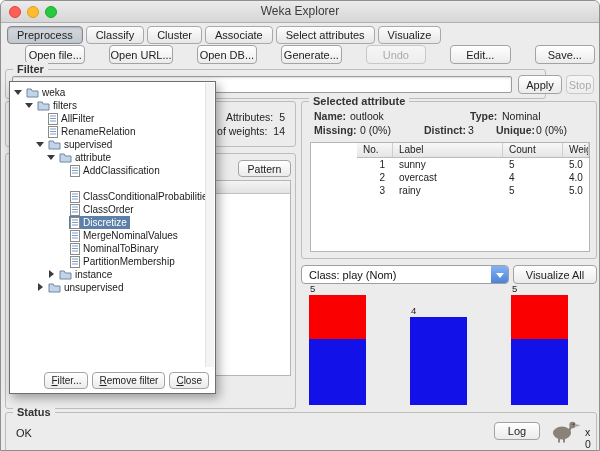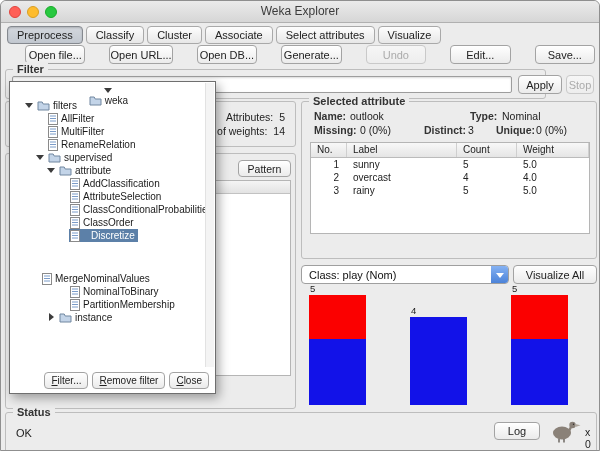--- a/index.html
+++ b/index.html
@@ -52,21 +52,21 @@
   .pattern-btn { position:absolute; left:232px; top:6px; width:53px; height:17px; font-size:10.5px; }
   .attr-list { position:absolute; left:6px; top:26px; width:279px; height:196px; background:#fff; border:1px solid #b5b5b5; }
   .attr-list-header { height:13px; background:linear-gradient(#f5f5f5,#e3e3e3); border-bottom:1px solid #c2c2c2; }
 
   
   .sa-group { left:300px; top:100px; width:296px; height:158px; }
   .sa { position:absolute; font-size:10.5px; color:#222; white-space:nowrap; }
   .sa.lbl { font-weight:bold; color:#333; }
   .sa.t1 { top:8px; } .sa.t2 { top:22px; }
 
-  .stats-table { position:absolute; left:8px; top:40px; width:280px; height:92px; background:#fff; border:1px solid #b5b5b5; }
+  .stats-table { position:absolute; left:8px; top:40px; width:280px; height:110px; background:#fff; border:1px solid #b5b5b5;padding-left:46px; }
   .stats-header { display:flex; height:15px; background:linear-gradient(#f8f8f8,#e5e5e5); border-bottom:1px solid #bbb; }
   .stats-header .sc { border-right:1px solid #cfcfcf; }
   .sc { display:block; font-size:10px; color:#222; line-height:14px; padding-left:6px; white-space:nowrap; overflow:hidden; }
   .sc0 { width:36px; } .sc1 { width:110px; } .sc2 { width:60px; } .sc3 { flex:1; }
   .stats-row { display:flex; height:13px; }
   .stats-row .sc { line-height:13px; }
   .stats-row .sc0 { text-align:right; padding-right:8px; padding-left:0; }
 
   
   .class-combo { position:absolute; left:300px; top:264px; width:208px; height:19px; background:#fff;
@@ -94,21 +94,21 @@
   .popup { position:absolute; left:8px; top:80px; width:207px; height:313px; background:#fff;
     border:1px solid #6f6f6f; box-shadow:3px 4px 10px rgba(0,0,0,.35); z-index:50; overflow:hidden; }
   .tree { position:absolute; left:0; top:4px; right:10px; }
   .tree-row { display:flex; align-items:center; height:13px; font-size:10px; cursor:default; white-space:nowrap; }
   .tw { width:9px; height:9px; margin-right:2px; flex:none; position:relative; }
   .tw-down::before { content:""; position:absolute; left:0; top:2px;
     border-left:4px solid transparent; border-right:4px solid transparent; border-top:5px solid #3c3c3c; }
   .tw-right::before { content:""; position:absolute; left:2px; top:0;
     border-top:4px solid transparent; border-bottom:4px solid transparent; border-left:5px solid #3c3c3c; }
   .tree-sel { display:flex; align-items:center; height:13px; padding:0 3px 0 1px; }
-  .tree-sel.selected { background:#5c80a8;gap:8px; }
+  .tree-sel.selected { background:#5c80a8; }
   .tree-sel.selected .tree-label { color:#fff; }
   .tree-label { margin-left:3px; color:#1a1a1a; }
   .icon-folder, .icon-doc { display:inline-flex; flex:none; }
   .popup-scroll { position:absolute; top:1px; right:1px; bottom:26px; width:9px; background:#f4f4f4; border-left:1px solid #e2e2e2; }
   .popup-buttons { position:absolute; right:6px; bottom:4px; display:flex; gap:4px; }
   .pbtn { display:block; height:17px; line-height:15px; text-align:center; padding:0 6px; font-size:10px; color:#222;
     border:1px solid #a3a3a3; border-radius:4px; background:linear-gradient(#ffffff,#ebebeb); cursor:default; }
   .pbtn::first-letter { text-decoration:underline; }
 </style>
 </head>
@@ -240,21 +240,21 @@
         <circle cx="25.5" cy="5.2" r="0.7" fill="#2f2b27"></circle>
         <line x1="11" y1="20" x2="11" y2="23.5" stroke="#5a544e" stroke-width="1.3"></line>
         <line x1="16" y1="20" x2="16" y2="23.5" stroke="#5a544e" stroke-width="1.3"></line>
       </svg>
     </span>
     <span class="weka-counter">x 0</span>
   </div>
 
   <div class="popup">
     <div class="tree">
-        <div class="tree-row" style="padding-left: 4px; flex-direction: column;">
+        <div class="tree-row" style="padding-left: 4px;">
           <span class="tw tw-down"></span>
           <span class="tree-sel">
             <span class="icon-folder">
               <svg width="13" height="11" viewBox="0 0 13 11">
                 <path d="M1 3 L1 10 L12 10 L12 4 L6.2 4 L5.2 2 L1 2 Z" fill="#c3d4e8" stroke="#7087a0" stroke-width="1"></path>
               </svg>
             </span>
             <span class="tree-label">weka</span>
           </span>
         </div>
@@ -287,34 +287,20 @@
           <span class="tw"></span>
           <span class="tree-sel">
             <span class="icon-doc">
               <svg width="10" height="12" viewBox="0 0 10 12">
                 <rect x="0.5" y="0.5" width="9" height="11" fill="#fff" stroke="#8a8a8a"></rect>
                 <line x1="2" y1="3" x2="8" y2="3" stroke="#7b9cc9"></line>
                 <line x1="2" y1="5.5" x2="8" y2="5.5" stroke="#7b9cc9"></line>
                 <line x1="2" y1="8" x2="8" y2="8" stroke="#7b9cc9"></line>
               </svg>
             </span>
-            <span class="tree-label">MultiFilter</span>
-          </span>
-        </div>
-        <div class="tree-row" style="padding-left: 26px;">
-          <span class="tw"></span>
-          <span class="tree-sel">
-            <span class="icon-doc">
-              <svg width="10" height="12" viewBox="0 0 10 12">
-                <rect x="0.5" y="0.5" width="9" height="11" fill="#fff" stroke="#8a8a8a"></rect>
-                <line x1="2" y1="3" x2="8" y2="3" stroke="#7b9cc9"></line>
-                <line x1="2" y1="5.5" x2="8" y2="5.5" stroke="#7b9cc9"></line>
-                <line x1="2" y1="8" x2="8" y2="8" stroke="#7b9cc9"></line>
-              </svg>
-            </span>
             <span class="tree-label">RenameRelation</span>
           </span>
         </div>
         <div class="tree-row" style="padding-left: 26px;">
           <span class="tw tw-down"></span>
           <span class="tree-sel">
             <span class="icon-folder">
               <svg width="13" height="11" viewBox="0 0 13 11">
                 <path d="M1 3 L1 10 L12 10 L12 4 L6.2 4 L5.2 2 L1 2 Z" fill="#c3d4e8" stroke="#7087a0" stroke-width="1"></path>
               </svg>
@@ -342,31 +328,20 @@
                 <line x1="2" y1="3" x2="8" y2="3" stroke="#7b9cc9"></line>
                 <line x1="2" y1="5.5" x2="8" y2="5.5" stroke="#7b9cc9"></line>
                 <line x1="2" y1="8" x2="8" y2="8" stroke="#7b9cc9"></line>
               </svg>
             </span>
             <span class="tree-label">AddClassification</span>
           </span>
         </div>
         <div class="tree-row" style="padding-left: 48px;">
           <span class="tw"></span>
-          <span class="tree-sel">
-            <span class="icon-doc">
-              <svg width="10" height="12" viewBox="0 0 10 12">
-                <rect x="0.5" y="0.5" width="9" height="11" fill="#fff" stroke="#8a8a8a"></rect>
-                <line x1="2" y1="3" x2="8" y2="3" stroke="#7b9cc9"></line>
-                <line x1="2" y1="5.5" x2="8" y2="5.5" stroke="#7b9cc9"></line>
-                <line x1="2" y1="8" x2="8" y2="8" stroke="#7b9cc9"></line>
-              </svg>
-            </span>
-            <span class="tree-label">AttributeSelection</span>
-          </span>
         </div>
         <div class="tree-row" style="padding-left: 48px;">
           <span class="tw"></span>
           <span class="tree-sel">
             <span class="icon-doc">
               <svg width="10" height="12" viewBox="0 0 10 12">
                 <rect x="0.5" y="0.5" width="9" height="11" fill="#fff" stroke="#8a8a8a"></rect>
                 <line x1="2" y1="3" x2="8" y2="3" stroke="#7b9cc9"></line>
                 <line x1="2" y1="5.5" x2="8" y2="5.5" stroke="#7b9cc9"></line>
                 <line x1="2" y1="8" x2="8" y2="8" stroke="#7b9cc9"></line>
@@ -396,21 +371,21 @@
               <svg width="10" height="12" viewBox="0 0 10 12">
                 <rect x="0.5" y="0.5" width="9" height="11" fill="#fff" stroke="#8a8a8a"></rect>
                 <line x1="2" y1="3" x2="8" y2="3" stroke="#7b9cc9"></line>
                 <line x1="2" y1="5.5" x2="8" y2="5.5" stroke="#7b9cc9"></line>
                 <line x1="2" y1="8" x2="8" y2="8" stroke="#7b9cc9"></line>
               </svg>
             </span>
             <span class="tree-label">Discretize</span>
           </span>
         </div>
-        <div class="tree-row" style="padding-left: 20px; margin-top: 30px;">
+        <div class="tree-row" style="padding-left: 48px;">
           <span class="tw"></span>
           <span class="tree-sel">
             <span class="icon-doc">
               <svg width="10" height="12" viewBox="0 0 10 12">
                 <rect x="0.5" y="0.5" width="9" height="11" fill="#fff" stroke="#8a8a8a"></rect>
                 <line x1="2" y1="3" x2="8" y2="3" stroke="#7b9cc9"></line>
                 <line x1="2" y1="5.5" x2="8" y2="5.5" stroke="#7b9cc9"></line>
                 <line x1="2" y1="8" x2="8" y2="8" stroke="#7b9cc9"></line>
               </svg>
             </span>
@@ -447,20 +422,31 @@
         </div>
         <div class="tree-row" style="padding-left: 37px;">
           <span class="tw tw-right"></span>
           <span class="tree-sel">
             <span class="icon-folder">
               <svg width="13" height="11" viewBox="0 0 13 11">
                 <path d="M1 3 L1 10 L12 10 L12 4 L6.2 4 L5.2 2 L1 2 Z" fill="#c3d4e8" stroke="#7087a0" stroke-width="1"></path>
               </svg>
             </span>
             <span class="tree-label">instance</span>
+          </span>
+        </div>
+        <div class="tree-row" style="padding-left: 26px;">
+          <span class="tw tw-right"></span>
+          <span class="tree-sel">
+            <span class="icon-folder">
+              <svg width="13" height="11" viewBox="0 0 13 11">
+                <path d="M1 3 L1 10 L12 10 L12 4 L6.2 4 L5.2 2 L1 2 Z" fill="#c3d4e8" stroke="#7087a0" stroke-width="1"></path>
+              </svg>
+            </span>
+            <span class="tree-label">unsupervised</span>
           </span>
         </div>
       </div>
     <div class="popup-scroll"></div>
     <div class="popup-buttons">
       <div class="pbtn">Filter...</div>
       <div class="pbtn">Remove filter</div>
       <div class="pbtn">Close</div>
     </div>
   </div>

